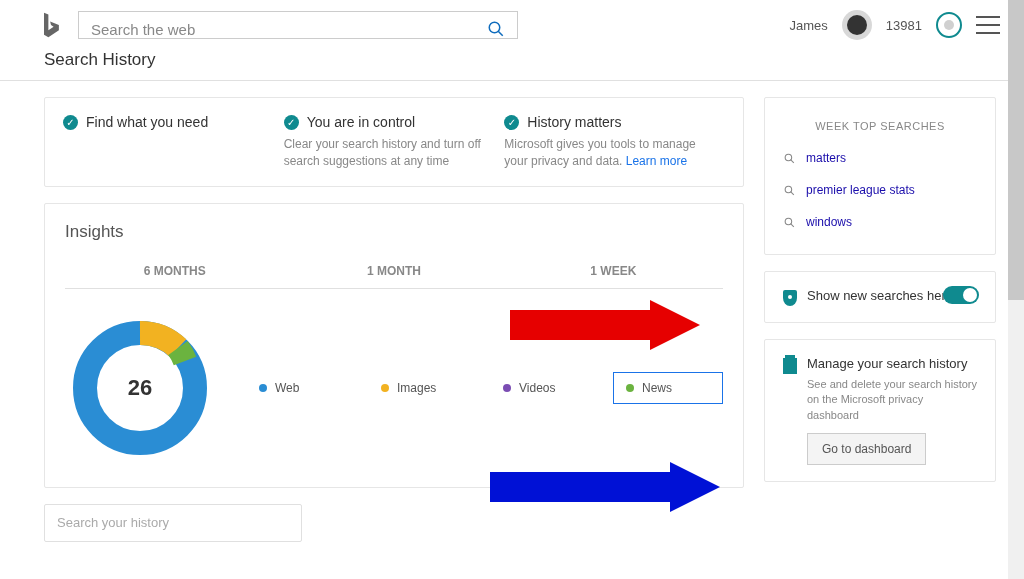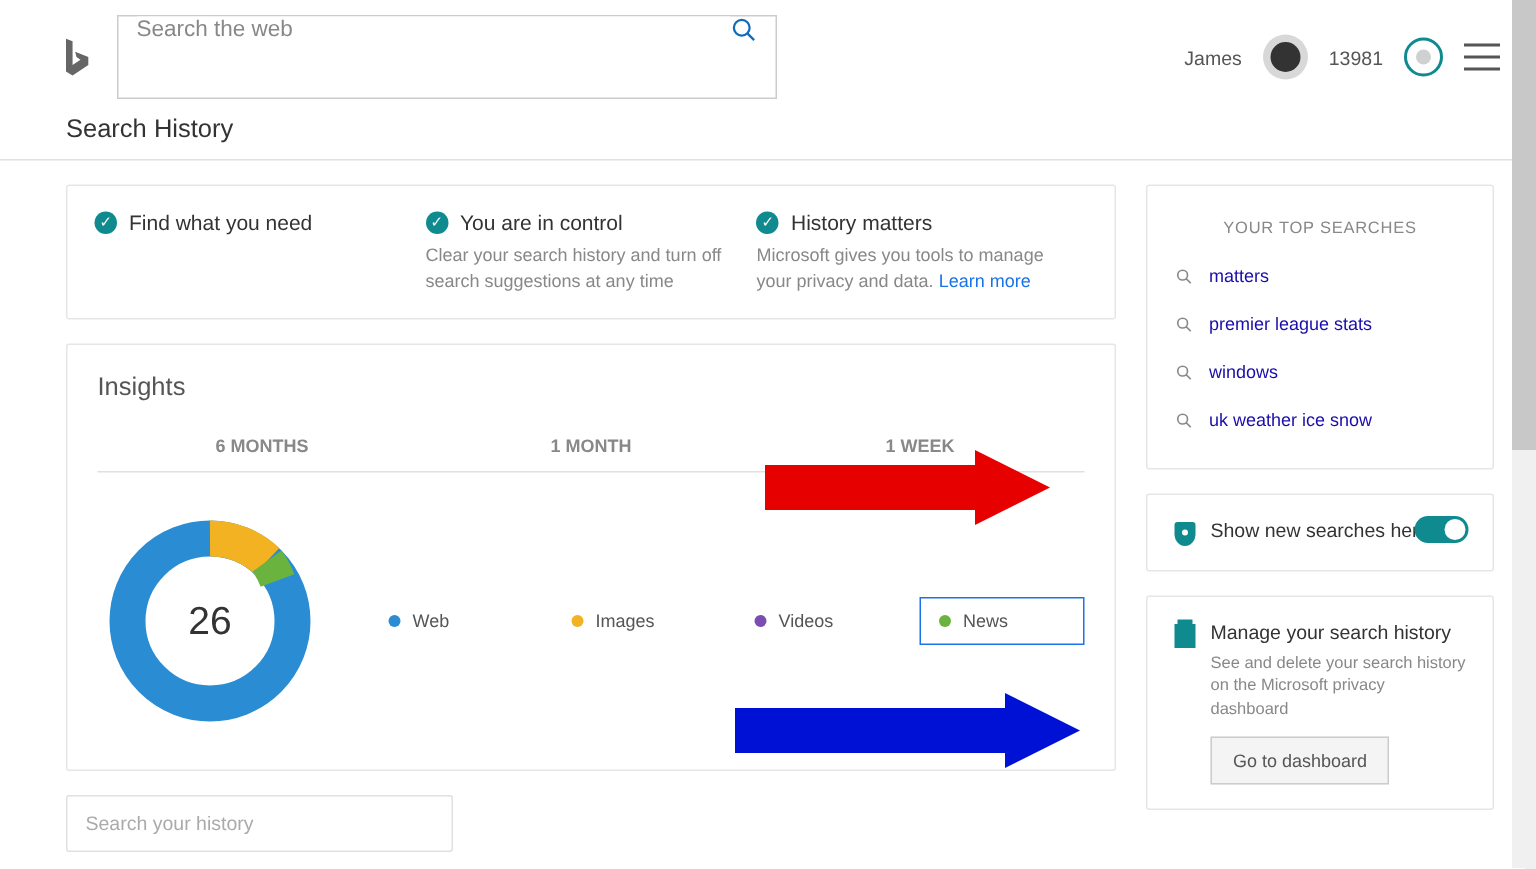--- a/index.html
+++ b/index.html
@@ -2,21 +2,21 @@
 <html><head>
 <meta charset="utf-8">
 <style>
   * { box-sizing: border-box; margin: 0; padding: 0; }
   body { font-family: 'Segoe UI', Arial, sans-serif; background: #fff; color: #333; }
   .page { width: 1024px; height: 579px; position: relative; overflow: hidden; background: #fff; }
   
   
   .header { display: flex; align-items: center; padding: 10px 24px 10px 40px; }
   .logo { width: 22px; height: 28px; margin-right: 16px; color: #555; }
-  .search-box { flex: 0 0 440px; height: 56px; border: 1px solid #ccc; display: flex; align-items: flex-start; padding: 0 12px; }
+  .search-box { flex: 0 0 440px; height: 28px; border: 1px solid #ccc; display: flex; align-items: flex-end; padding: 0 12px; }
   .search-input { flex: 1; border: none; outline: none; font-size: 15px; color: #333; }
   .search-input::placeholder { color: #888; }
   .search-icon { width: 18px; height: 18px; color: #0f6cbd; }
   .header-right { margin-left: auto; display: flex; align-items: center; gap: 14px; }
   .user-name { font-size: 13px; color: #555; }
   .avatar { width: 30px; height: 30px; border-radius: 50%; background: #d8d8d8; display: flex; align-items: center; justify-content: center; overflow: hidden; }
   .avatar-inner { width: 20px; height: 20px; border-radius: 50%; background: #333; }
   .points { font-size: 13px; color: #555; }
   .reward-icon { width: 26px; height: 26px; border: 2px solid #0f8a8f; border-radius: 50%; position: relative; }
   .reward-icon::after { content: ''; position: absolute; top: 6px; left: 6px; width: 10px; height: 10px; background: #d0d0d0; border-radius: 50%; }
@@ -43,21 +43,21 @@
   
   
   .insights-card { padding: 18px 20px 24px; }
   .insights-title { font-size: 17px; color: #555; margin-bottom: 12px; }
   .tabs { display: flex; border-bottom: 1px solid #e0e0e0; }
   .tab { flex: 1; text-align: center; padding: 10px 0; font-size: 12px; font-weight: 600; color: #888; cursor: pointer; }
   .tab.active { color: #1a73e8; border-bottom: 3px solid #1a73e8; margin-bottom: -1px; }
   
   .insights-body { display: flex; gap: 32px; padding-top: 24px; align-items: center; }
   .donut-wrap { position: relative; width: 150px; height: 150px; }
-  .donut-center { position: absolute; top: 50%; left: 50%; transform: translate(-50%, -50%); font-size: 26px; font-weight: 400; color: #333; }
+  .donut-center { position: absolute; top: 50%; left: 50%; transform: translate(-50%, -50%); font-size: 22px; font-weight: 700; color: #333; }
   
   .legend { display: grid; grid-template-columns: 1fr 1fr 1fr 1fr; gap: 10px 12px; }
   .legend-item { padding: 8px 12px; font-size: 12px; color: #555; display: flex; align-items: center; gap: 8px; min-width: 110px; }
   .legend-item.selected { border: 1px solid #1a73e8; }
   .dot { width: 8px; height: 8px; border-radius: 50%; }
   .dot-web { background: #2a8dd4; }
   .dot-images { background: #f2b221; }
   .dot-videos { background: #7b4db3; }
   .dot-news { background: #6bb33f; }
   
@@ -198,21 +198,21 @@
     </div>
 
     <div class="history-search">
       <input class="history-input" placeholder="Search your history" style="">
       
     </div>
   </div>
 
   <div class="right-col">
     <div class="card">
-      <div class="top-searches-header">YOUR TOP SEARCHES</div>
+      <div class="top-searches-header">WEEK TOP SEARCHES</div>
       <div class="search-item">
         <svg class="mag" viewBox="0 0 24 24">
               <circle cx="10" cy="10" r="6" fill="none" stroke="currentColor" stroke-width="2"></circle>
               <line x1="14" y1="14" x2="20" y2="20" stroke="currentColor" stroke-width="2"></line>
             </svg>
         <a>matters</a>
       </div>
       <div class="search-item">
         <svg class="mag" viewBox="0 0 24 24">
               <circle cx="10" cy="10" r="6" fill="none" stroke="currentColor" stroke-width="2"></circle>
@@ -220,27 +220,20 @@
             </svg>
         <a>premier league stats</a>
       </div>
       <div class="search-item">
         <svg class="mag" viewBox="0 0 24 24">
               <circle cx="10" cy="10" r="6" fill="none" stroke="currentColor" stroke-width="2"></circle>
               <line x1="14" y1="14" x2="20" y2="20" stroke="currentColor" stroke-width="2"></line>
             </svg>
         <a>windows</a>
       </div>
-      <div class="search-item">
-        <svg class="mag" viewBox="0 0 24 24">
-              <circle cx="10" cy="10" r="6" fill="none" stroke="currentColor" stroke-width="2"></circle>
-              <line x1="14" y1="14" x2="20" y2="20" stroke="currentColor" stroke-width="2"></line>
-            </svg>
-        <a>uk weather ice snow</a>
-      </div>
     </div>
 
     <div class="card toggle-card">
       <div class="toggle-row">
         <div class="shield-icon"></div>
         <div>
           <div class="toggle-title">Show new searches here</div>
         </div>
       </div>
       <div class="toggle"></div>

